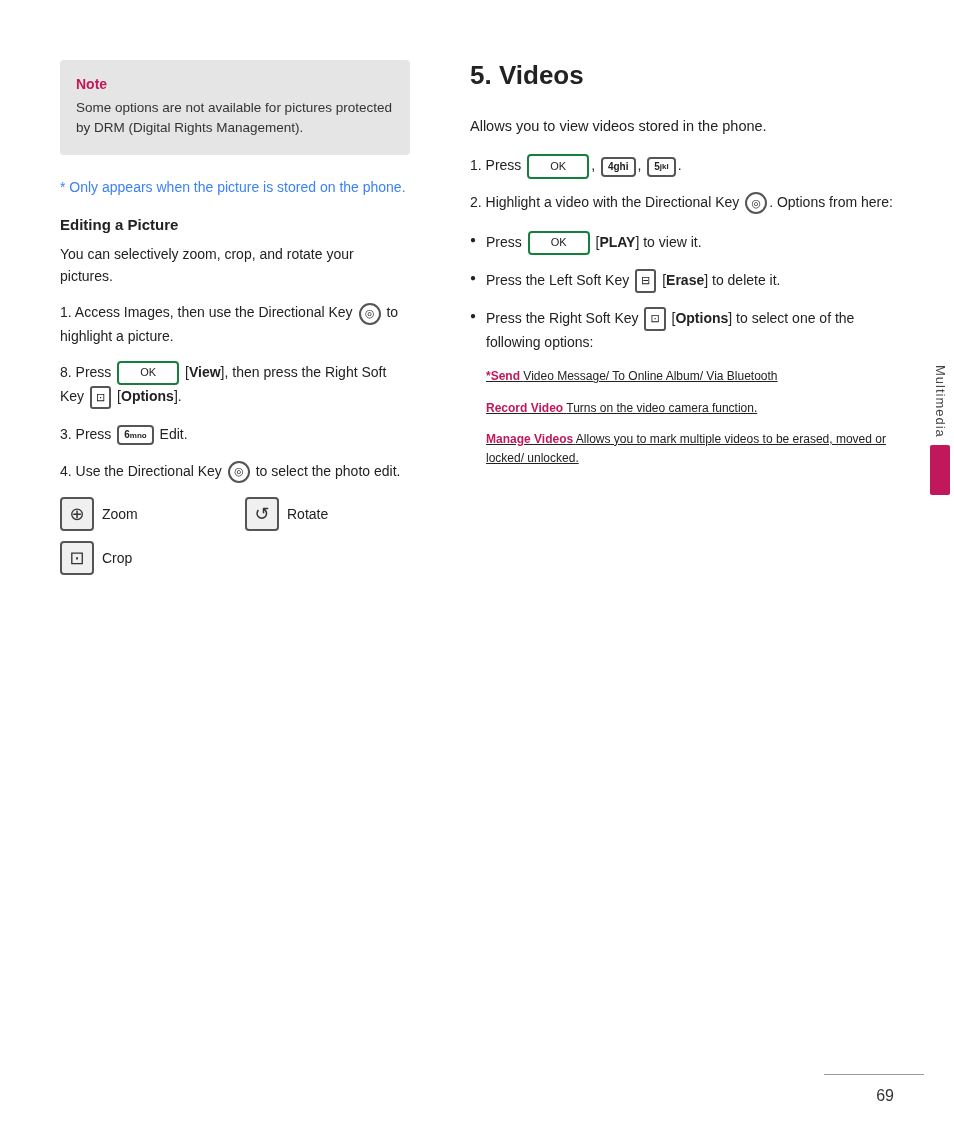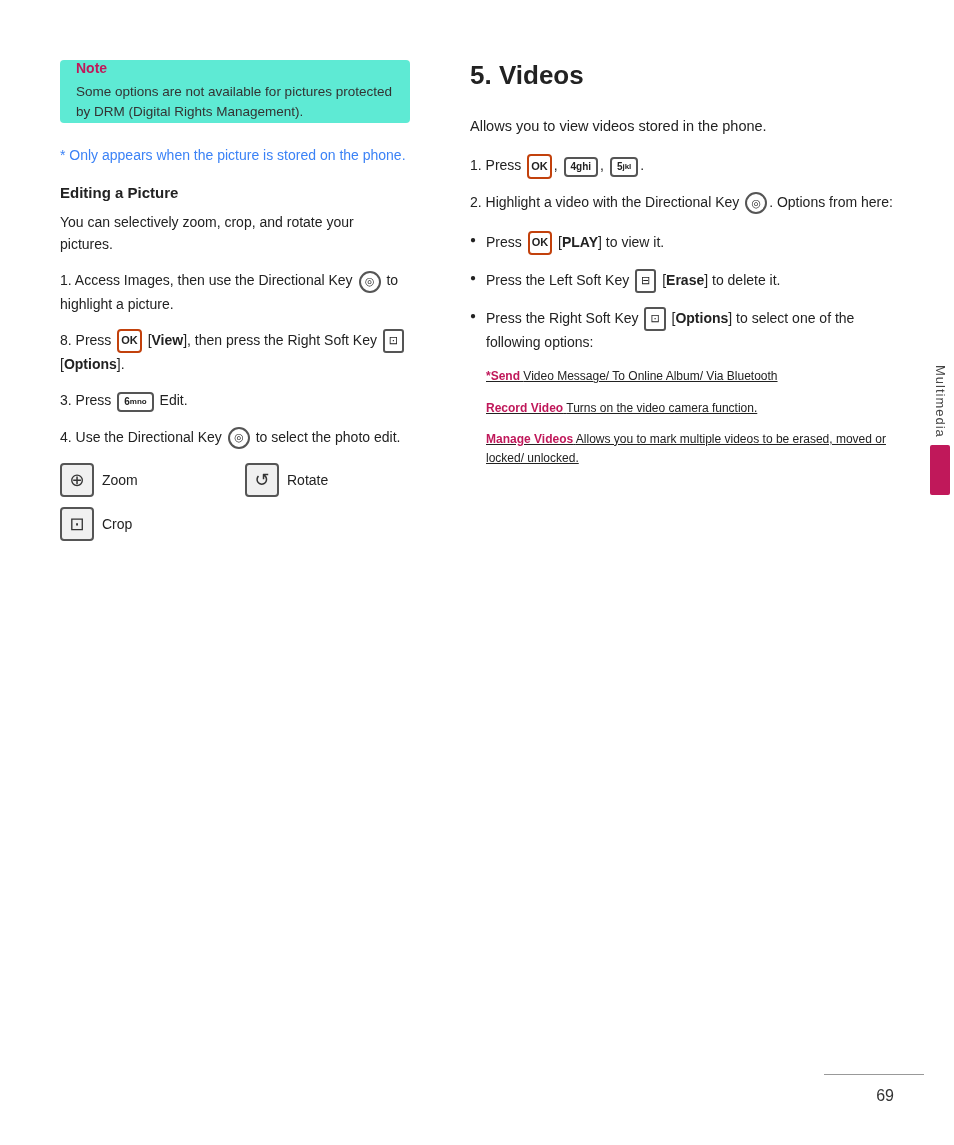--- a/index.html
+++ b/index.html
@@ -26,23 +26,23 @@
       flex-shrink: 0;
     }
     
     .right-col {
       width: 514px;
       padding: 0 50px 0 30px;
       flex-shrink: 0;
     }
     
     .note-box {
-      background: #5eead4;
+      background: #e5e5e5;
       border-radius: 4px;
-      padding: 0 16px;
+      padding: 16px 16px;
       margin-bottom: 22px;
     }
     .note-box .note-title {
       color: #c0185a;
       font-weight: bold;
       font-size: 14px;
       margin-bottom: 6px;
     }
     .note-box .note-text {
       font-size: 13.5px;
@@ -200,25 +200,25 @@
       width: 100px;
       height: 1px;
       background: #999;
     }
 
     
     .ok-key {
       display: inline-flex;
       align-items: center;
       justify-content: center;
-      border: 2px solid #c2410c;
+      border: 2px solid #15803d;
       border-radius: 4px;
-      padding: 1px 2px;
+      padding: 1px 21px;
       font-size: 11px;
-      font-weight: bold;
+      font-weight: normal;
       vertical-align: middle;
       background: #fff;
       margin: 0 2px;
     }
     .num-key {
       display: inline-flex;
       align-items: center;
       justify-content: center;
       border: 2px solid #555;
       border-radius: 4px;

